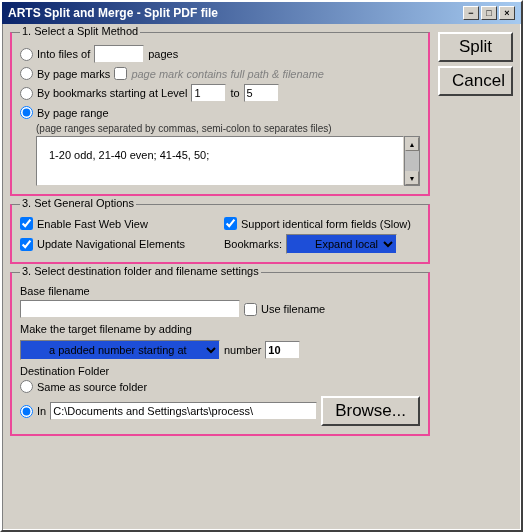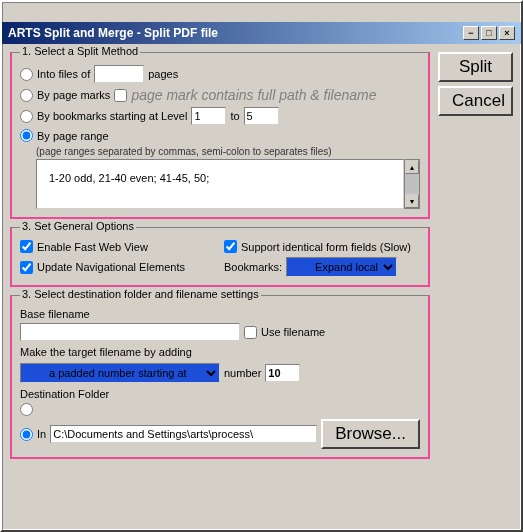--- a/index.html
+++ b/index.html
@@ -23,21 +23,20 @@
     .title-bar {
       background: linear-gradient(to right, #0a246a, #a6caf0);
       color: white;
       font-weight: bold;
       font-size: 12px;
       padding: 3px 6px;
       display: flex;
       justify-content: space-between;
       align-items: center;
       height: 22px;
-      margin-top: 20px;
     }
     .title-bar-buttons {
       display: flex;
       gap: 2px;
     }
     .title-btn {
       width: 16px;
       height: 14px;
       background: #d4d0c8;
       border: 1px solid #ffffff;
@@ -121,21 +120,21 @@
     }
     .pages-input {
       width: 50px;
     }
     .level-input {
       width: 35px;
     }
     .gray-text {
       color: #808080;
       font-style: italic;
-      font-size: 14px;
+      font-size: 11px;
     }
     .checkbox-row {
       display: flex;
       align-items: center;
       gap: 4px;
     }
     .general-options {
       display: grid;
       grid-template-columns: 1fr 1fr;
       gap: 4px 8px;
@@ -364,20 +363,21 @@
               <option>a letter starting at</option>
             </select>
             <label>number</label>
             <input type="text" class="text-input number-input" value="10" style="">
           </div>
 
           <div class="dest-folder-options">
             <label>Destination Folder</label>
             <div class="radio-row">
               <input type="radio" name="dest_folder" style="">
+              <label>Same as source folder</label>
             </div>
             <div class="in-row">
               <input type="radio" name="dest_folder" checked="" style="">
               <label>In</label>
               <input type="text" class="path-input" value="C:\Documents and Settings\arts\process\" style="">
               <button class="win-button browse-btn">Browse...</button>
             </div>
           </div>
 
         </div>

